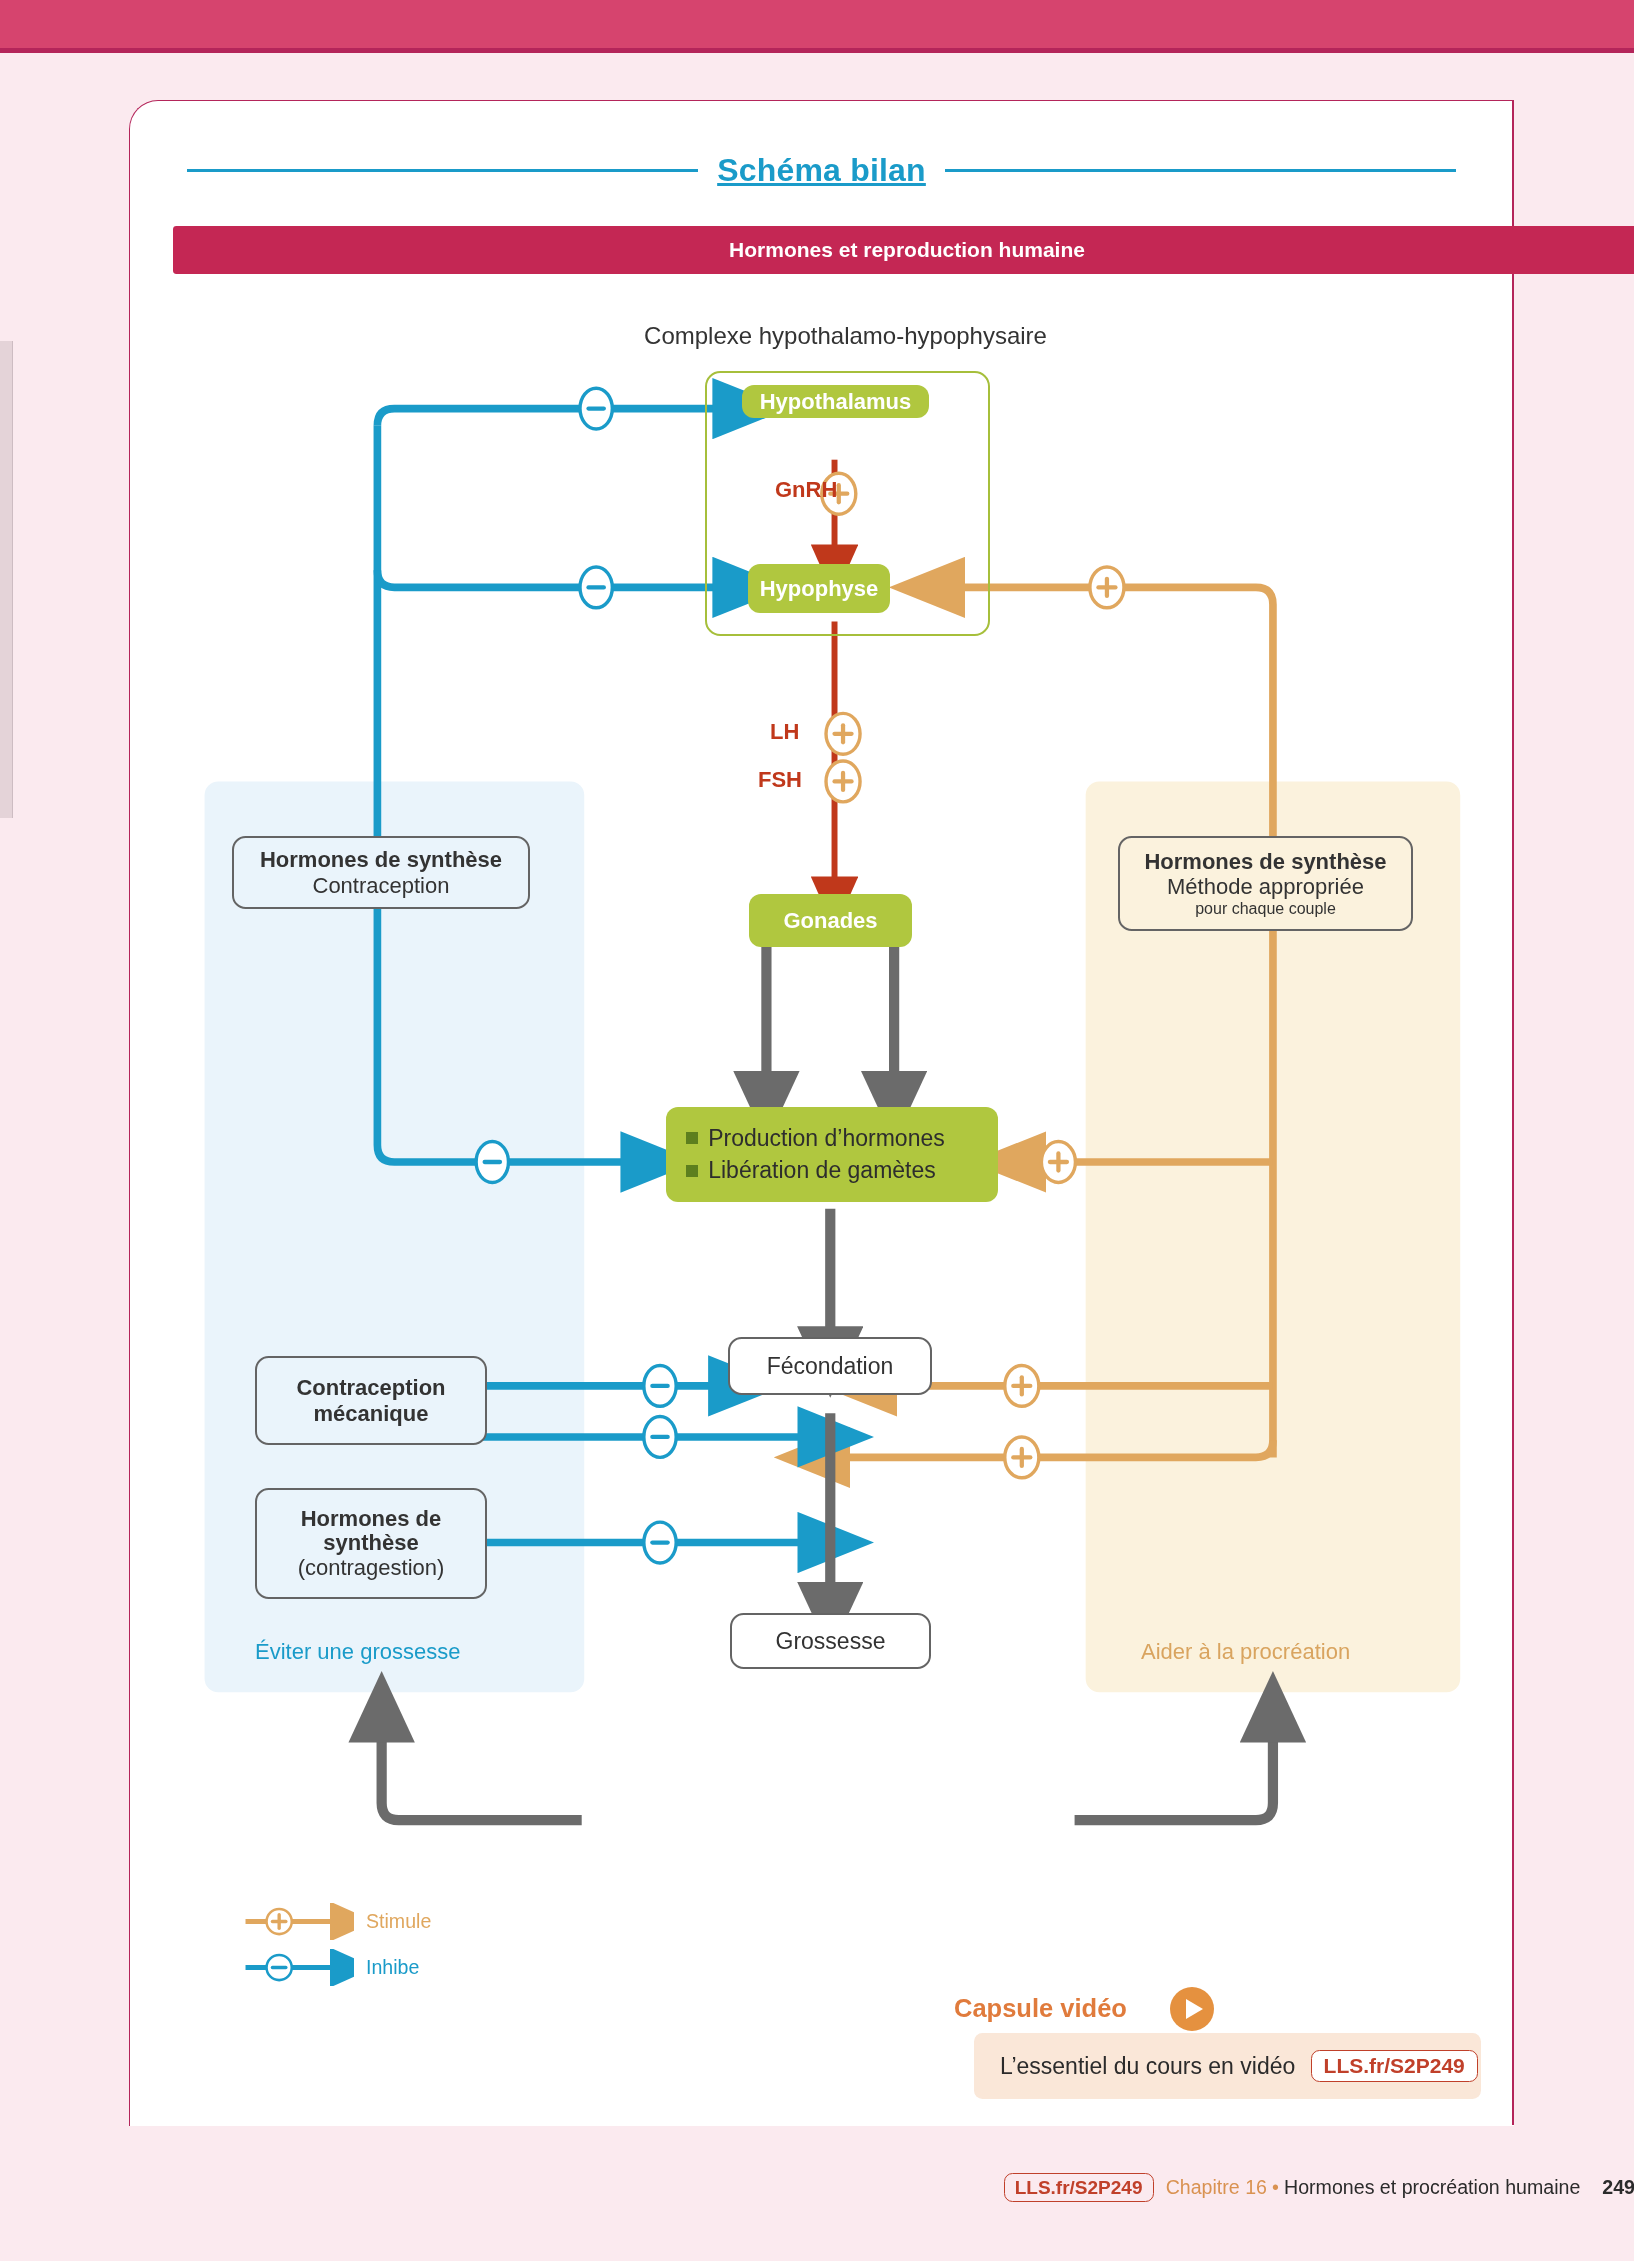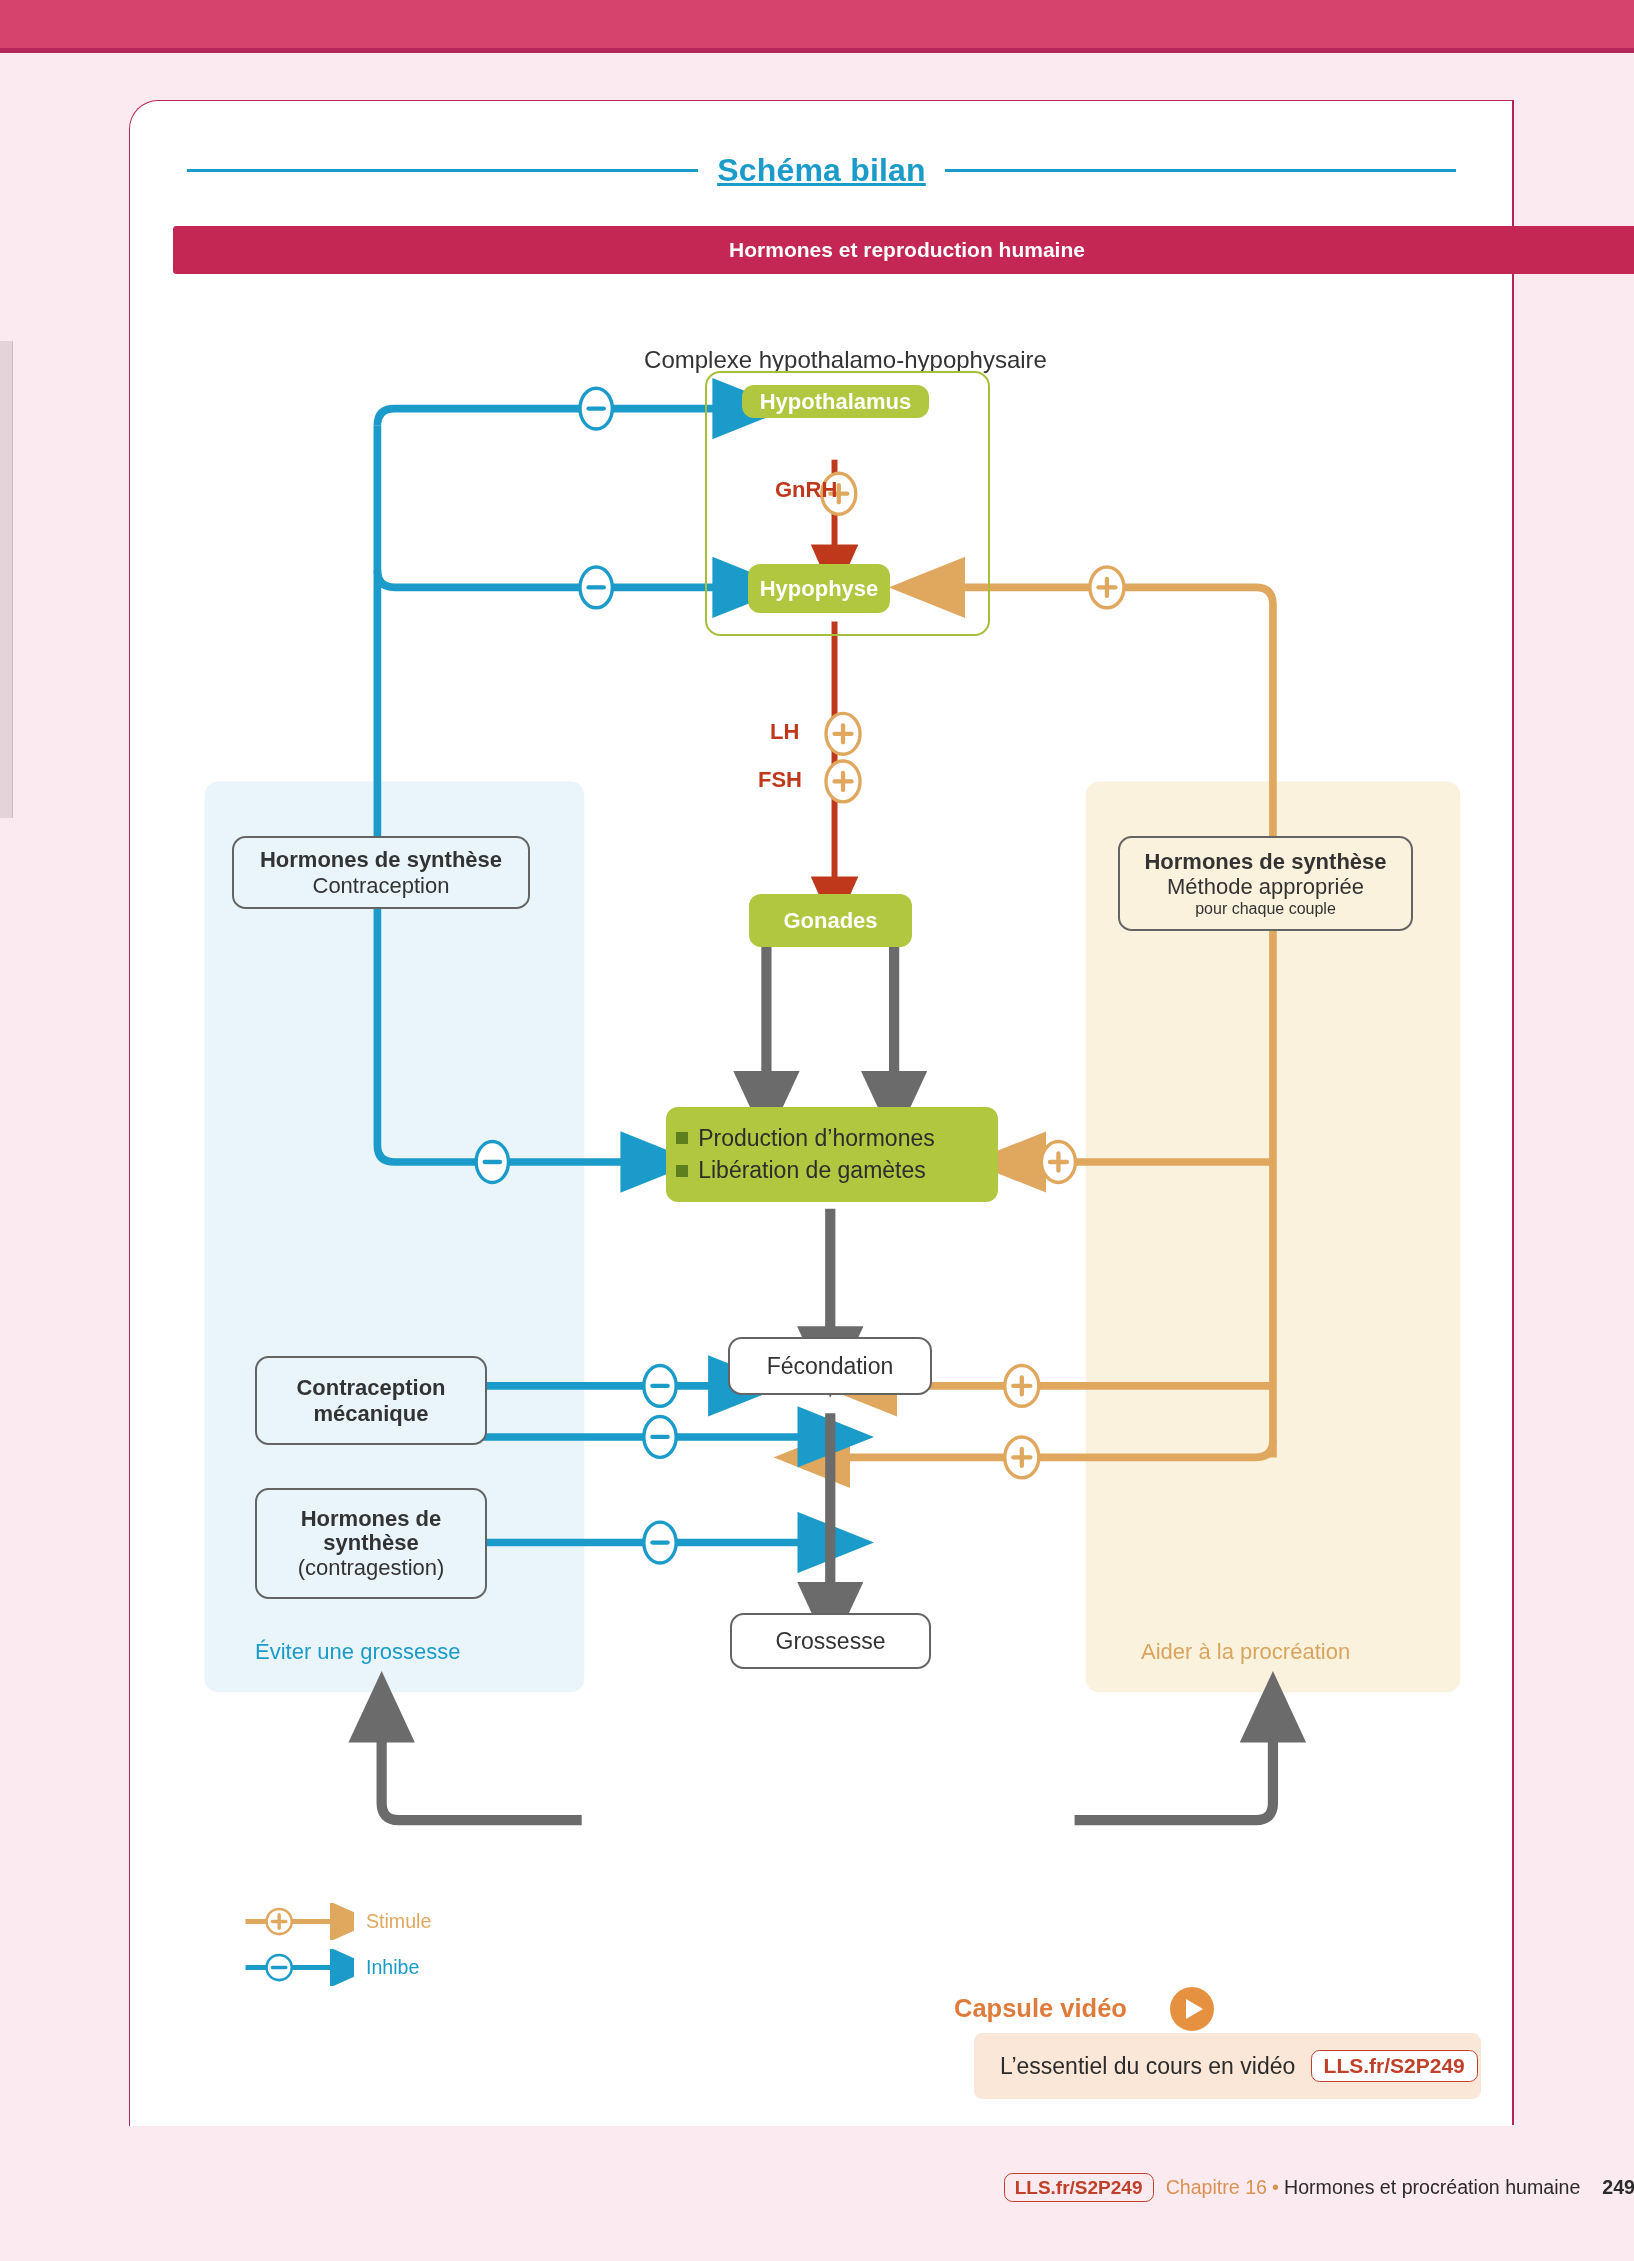--- a/index.html
+++ b/index.html
@@ -42,21 +42,21 @@
   .greybox.oncream{background:#fbf2dd;}
   .greybox.onwhite{background:#ffffff;}
 
   .t-bold{font-weight:bold;}
   .lbl-caption{position:absolute;font-size:22px;}
 
   
   #complexe-frame{position:absolute;left:705px;top:371px;width:281px;height:261px;
       border:2.6px solid #a6bf3b;border-radius:15.3px;background:transparent;}
   #complexe-label{position:absolute;left:620px;top:322px;width:451px;text-align:center;
-      font-size:24px;color:#333333;margin-top:24px;}
+      font-size:24px;color:#333333;}
 
   
   .chain-lbl{position:absolute;color:#c0381b;font-weight:bold;font-size:22px;}
 
   
   #legend{position:absolute;left:243px;top:1903px;width:358px;height:111px;}
   .legend-row{position:absolute;height:37px;display:flex;align-items:center;gap:0px;}
   .legend-text{font-size:19.6px;margin-left:12px;}
 
   
@@ -204,21 +204,21 @@
   <div id="complexe-label" data-name="complexe-label">Complexe hypothalamo-hypophysaire</div>
   <div id="complexe-frame" data-name="complexe-frame"></div>
 
   <div class="node green" style="left:742px;top:385px;width:187px;height:33px;" data-name="node-hypothalamus">Hypothalamus</div>
 
   <div class="node green" style="left:748px;top:564px;width:142px;height:49px;" data-name="node-hypophyse">Hypophyse</div>
 
   <div class="node green" style="left:749px;top:894px;width:163px;height:53px;" data-name="node-gonades">Gonades</div>
 
   <div class="node green" style="left:666px;top:1107px;width:332px;height:95px;flex-direction:column;
-       align-items:flex-start;justify-content:center;padding-left:10px;box-sizing:border-box;color:#2d2d2d;
+       align-items:flex-start;justify-content:center;padding-left:20px;box-sizing:border-box;color:#2d2d2d;
        font-weight:normal;font-size:23px;" data-name="node-gonad-output">
     <div style="display:flex;align-items:center;gap:10.2px;" data-name="gonad-output-line-1">
       <span style="width:12px;height:12px;background:#5d7f1e;display:inline-block;" data-name="bullet-square-icon"></span>
       <span>Production d’hormones</span>
     </div>
     <div style="display:flex;align-items:center;gap:10.2px;margin-top:5.1px;" data-name="gonad-output-line-2">
       <span style="width:12px;height:12px;background:#5d7f1e;display:inline-block;" data-name="bullet-square-icon"></span>
       <span>Libération de gamètes</span>
     </div>
   </div>

